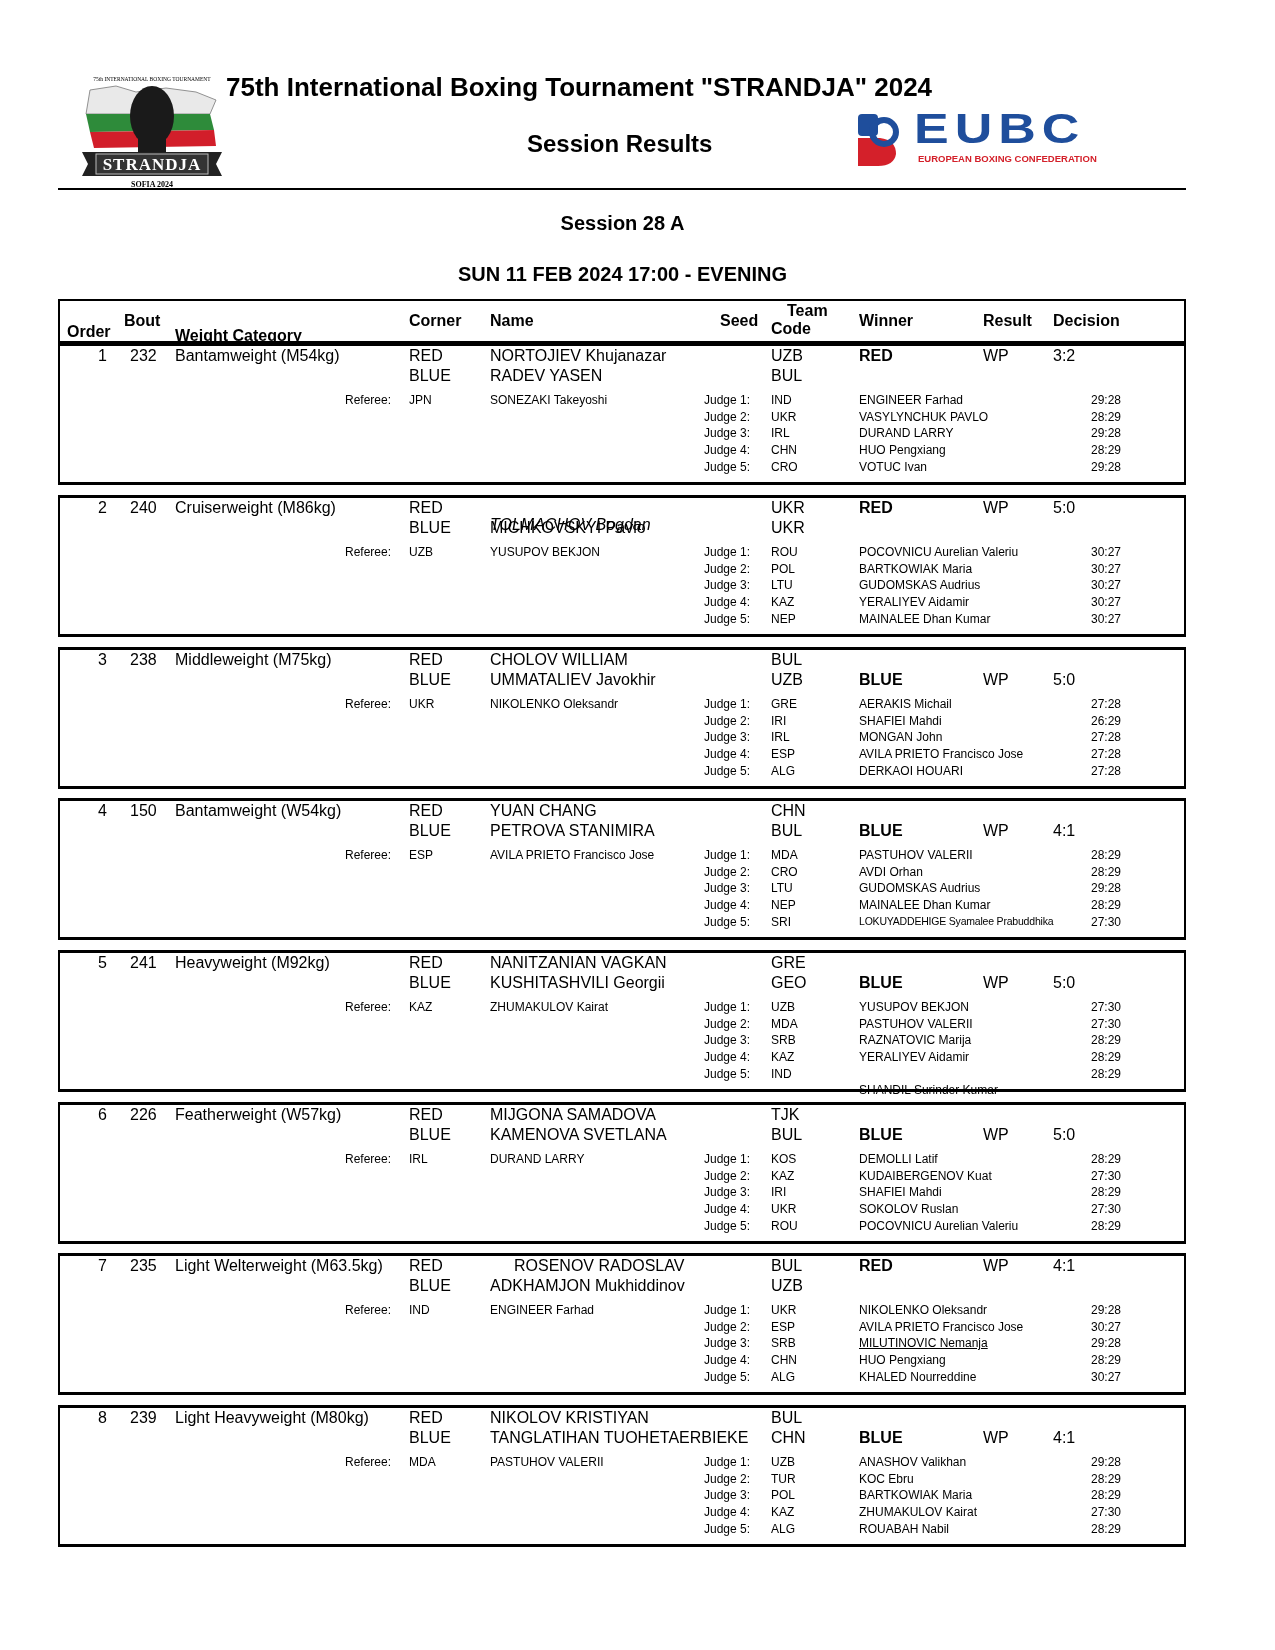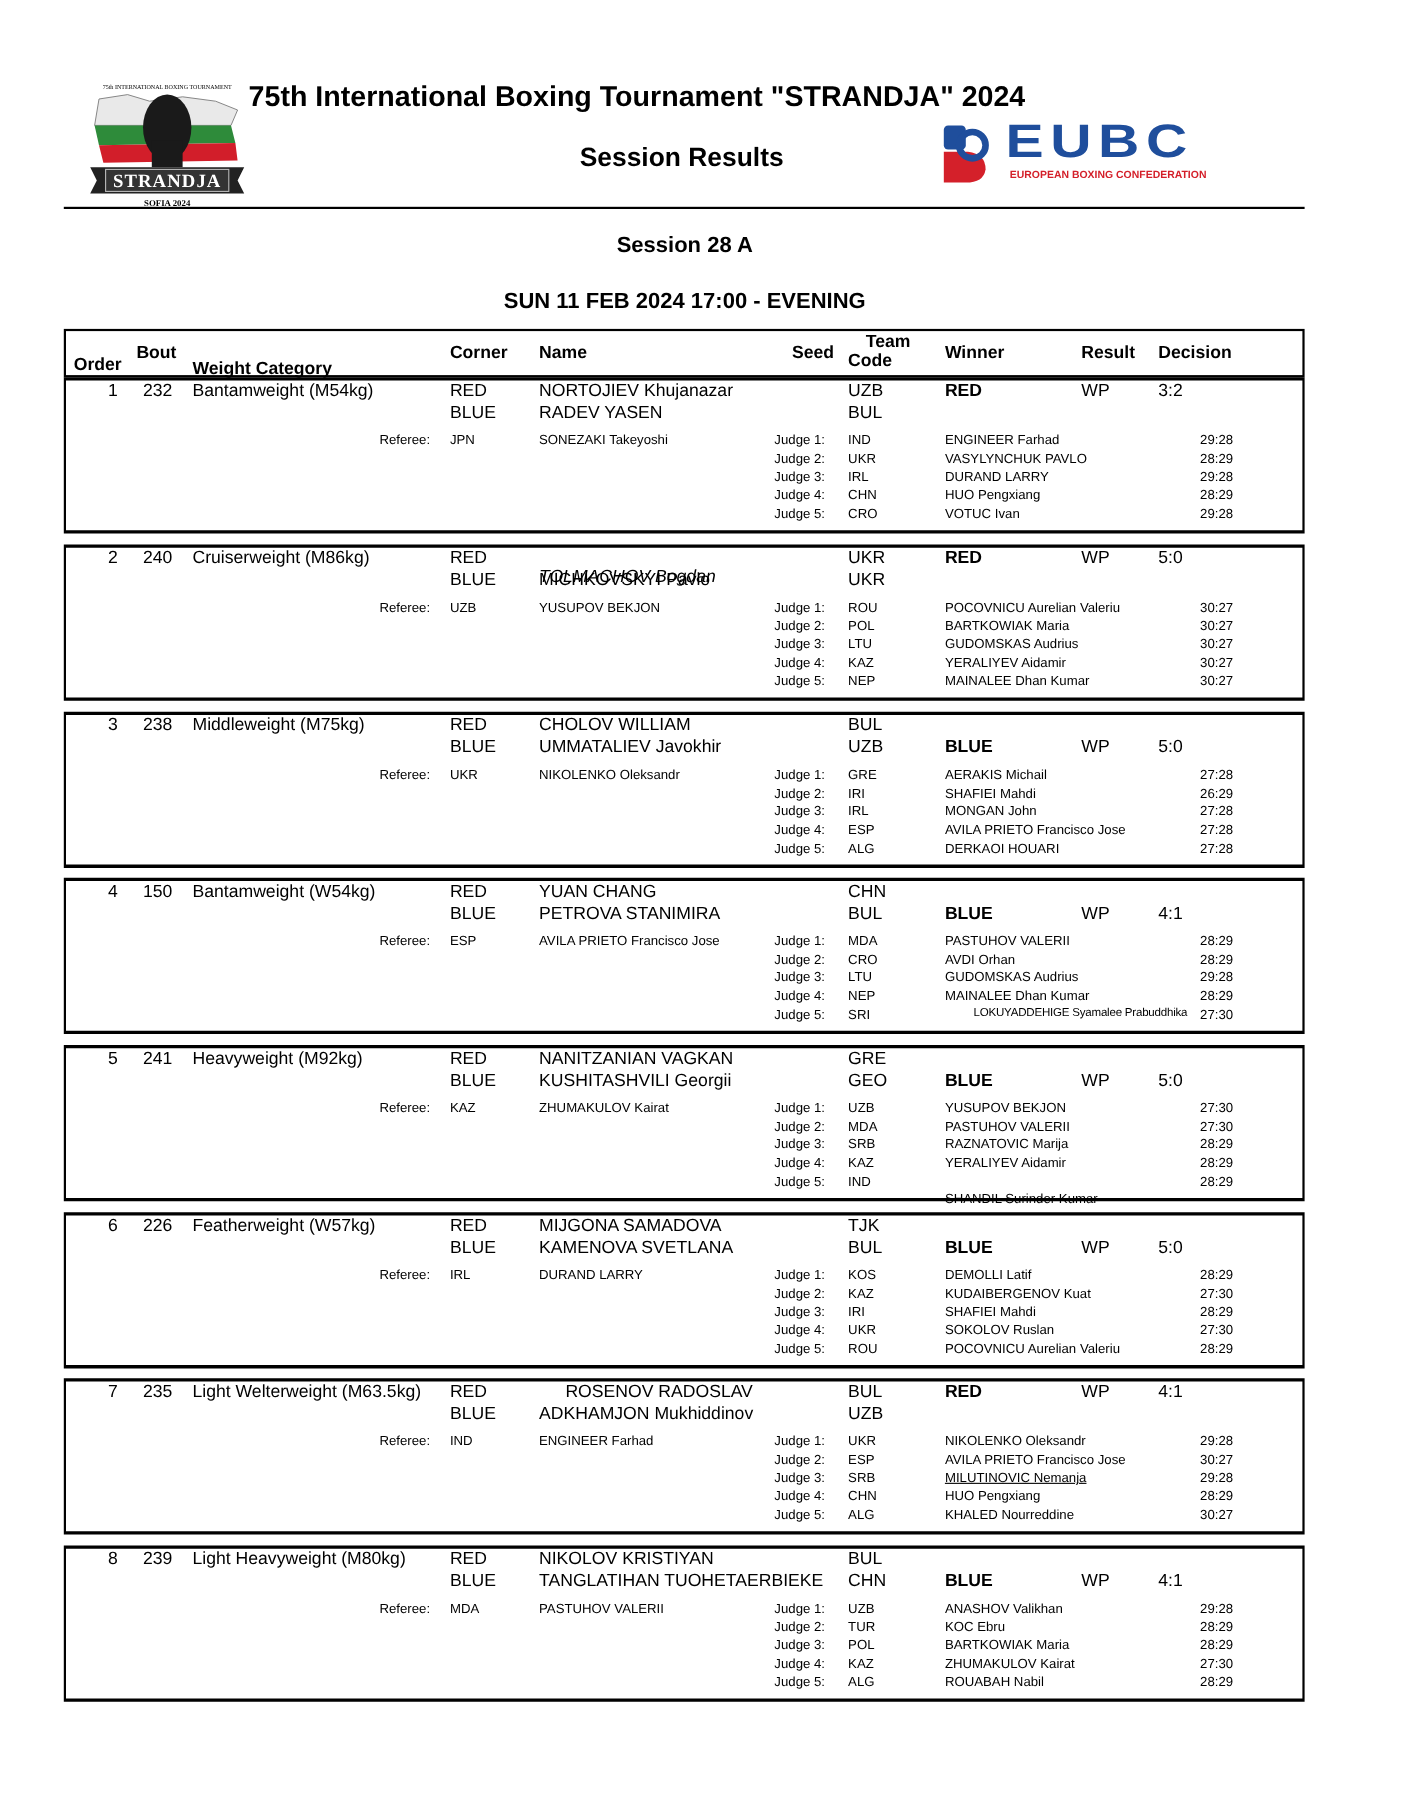--- a/index.html
+++ b/index.html
@@ -257,21 +257,21 @@
   </div>
         <div class="judge-row" style="top: 97.1px;">
     <span class="s r" style="left:600px;width:90px;top:0;">Judge 4:</span>
     <span class="s" style="left:711px;top:0;">NEP</span>
     <span class="s jname" style="left:799px;top:0;">MAINALEE Dhan Kumar</span>
     <span class="s" style="left:1031px;top:0;">28:29</span>
   </div>
         <div class="judge-row" style="top: 113.8px;">
     <span class="s r" style="left:600px;width:90px;top:0;">Judge 5:</span>
     <span class="s" style="left:711px;top:0;">SRI</span>
-    <span class="s jname narrow" style="left:825px;top:0;">LOKUYADDEHIGE Syamalee Prabuddhika</span>
+    <span class="s jname narrow" style="left:799px;top:0;">LOKUYADDEHIGE Syamalee Prabuddhika</span>
     <span class="s" style="left:1031px;top:0;">27:30</span>
   </div>
       </div>
   </div>
     <div class="bout" style="top: 950px;">
     <span class="t r" style="left:0;width:47px;top:1px;">5</span>
     <span class="t" style="left:70px;top:1px;">241</span>
     <span class="t" style="left:115px;top:1px;">Heavyweight (M92kg)</span>
     <span class="t" style="left:349px;top:1px;">RED</span>
     <span class="t" style="left:349px;top:21px;">BLUE</span>

